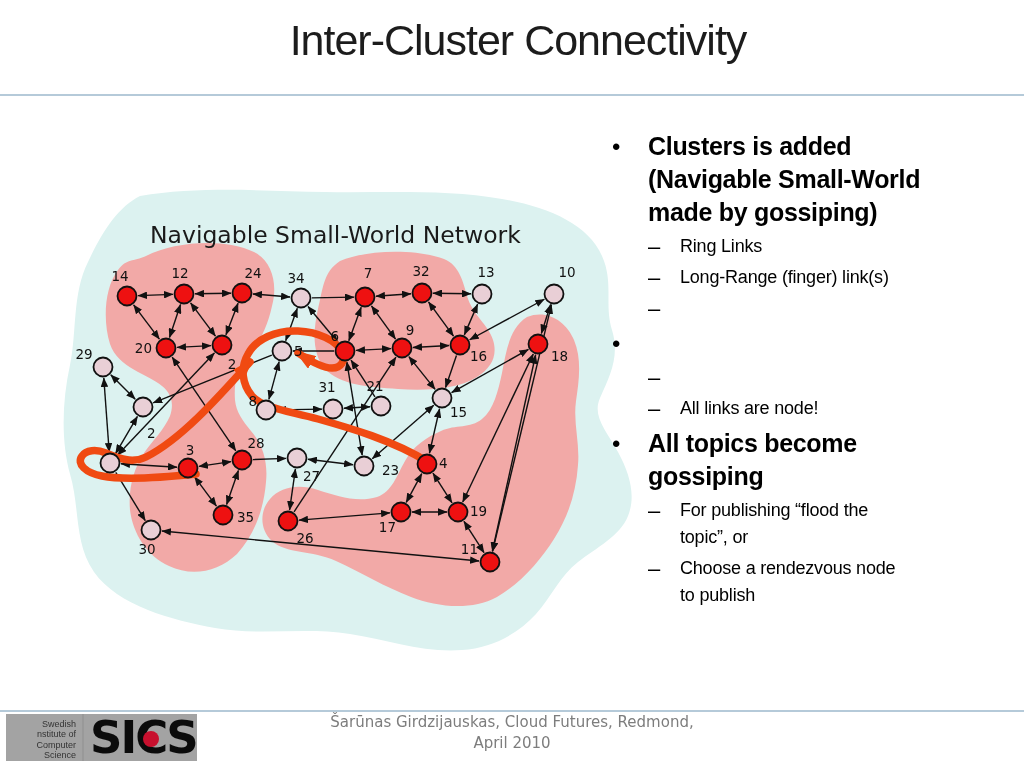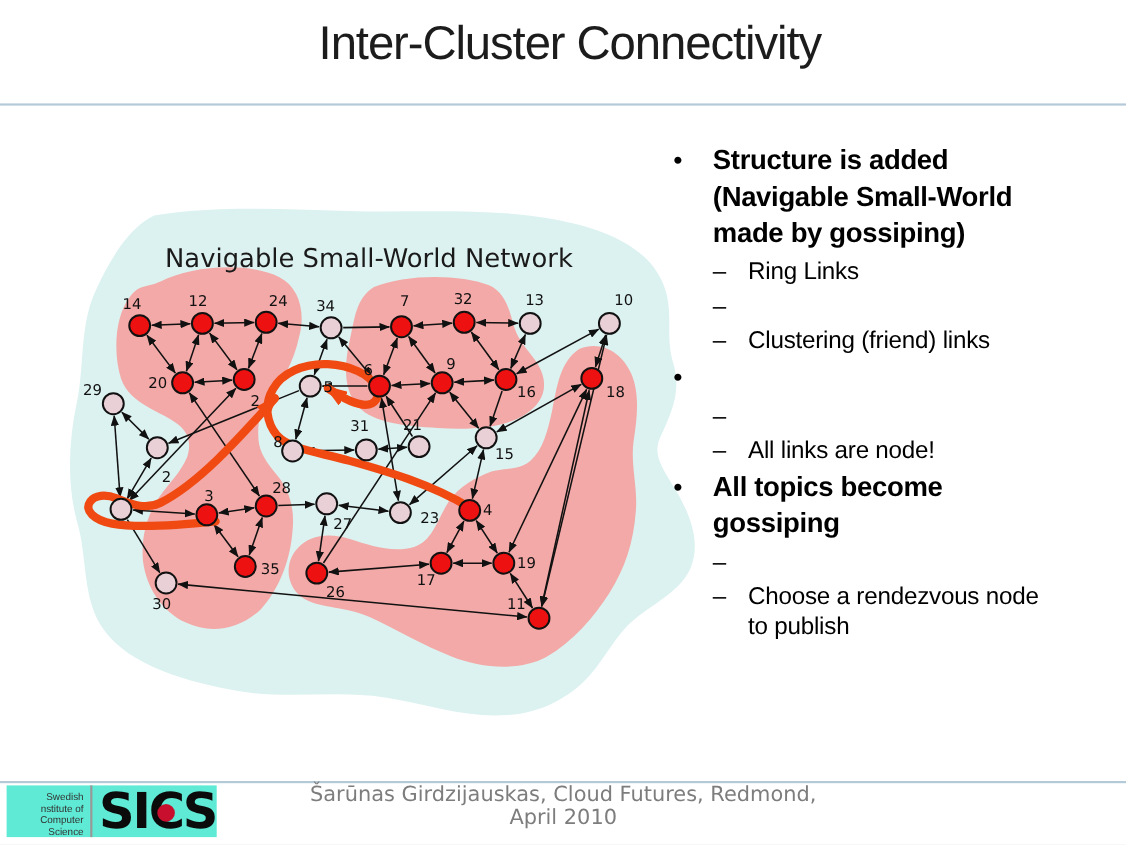--- a/index.html
+++ b/index.html
@@ -11,25 +11,25 @@
   .rule-top{top:94px;}
   .rule-bottom{top:710px;}
   #diagram-svg{position:absolute;left:0;top:0;width:1024px;height:768px;z-index:1;}
   #bullets{position:absolute;left:598px;top:130px;width:430px;z-index:2;color:#000;}
   .b1{display:flex;margin-top:5px;}
   .b1:first-child{margin-top:0;}
   .b1 .mk{flex:0 0 36px;padding-left:14px;font-size:24px;line-height:33px;}
   .b1 .tx{font-size:25px;font-weight:700;line-height:33px;white-space:pre-line;letter-spacing:-0.3px;}
   .b2{display:flex;margin:4px 0 4px 50px;}
   .b2 .mk{flex:0 0 32px;font-size:22px;line-height:27px;}
-  .b2 .tx{font-size:22px;line-height:27px;white-space:pre-line;letter-spacing:-0.2px;}
+  .b2 .tx{font-size:18px;line-height:27px;white-space:pre-line;letter-spacing:-0.2px;}
   .credit{position:absolute;top:712px;left:0;right:0;text-align:center;z-index:2;
-          font-family:"DejaVu Sans",sans-serif;font-size:19px;line-height:21px;
+          font-family:"DejaVu Sans",sans-serif;font-size:15px;line-height:21px;
           color:#7d7d7d;white-space:pre-line;}
-  .logo{position:absolute;left:6px;top:714px;display:flex;align-items:flex-end;z-index:3;background:#5eead4;}
+  .logo{position:absolute;left:6px;top:714px;display:flex;align-items:center;z-index:3;background:#a3a3a3;}
   .logo .org{width:70px;text-align:right;font-size:9px;line-height:10.5px;color:#333;
              padding-top:4px;white-space:pre-line;}
   .logo .bar{width:2px;height:47px;background:#999;margin:0 6px;}
   .logo .sics{font-family:"DejaVu Sans",sans-serif;font-weight:bold;font-size:45px;
               line-height:47px;letter-spacing:-2px;color:#0b0b0b;}
   .cwrap{position:relative;display:inline-block;}
   .cdot{position:absolute;left:52%;top:54%;width:16px;height:16px;border-radius:50%;
         background:#c8102e;transform:translate(-50%,-50%);}
 </style>
 </head>
@@ -178,52 +178,54 @@
         <text x="470" y="516" text-anchor="start" fill="#111111" font-size="13.5" font-family="DejaVu Sans, sans-serif">19</text>
         <circle cx="490" cy="562" r="9.5" fill="#ee1111" stroke="#111111" stroke-width="1.8"></circle>
         <text x="478" y="554" text-anchor="end" fill="#111111" font-size="13.5" font-family="DejaVu Sans, sans-serif">11</text>
       </g>
       <text x="150" y="243" fill="#1a1a1a" font-size="23.5" font-family="DejaVu Sans, sans-serif">Navigable Small-World Network</text>
     </svg>
 
   <div id="bullets">
       <div class="b1">
         <div class="mk">•</div>
-        <div class="tx">Structure is added
+        <div class="tx">Clusters is added
 (Navigable Small-World
 made by gossiping)</div>
       </div>
       <div class="b2">
         <div class="mk">–</div>
         <div class="tx">Ring Links</div>
       </div>
       <div class="b2">
         <div class="mk">–</div>
-      </div>
-      <div class="b2">
-        <div class="mk">–</div>
-        <div class="tx">Clustering (friend) links</div>
+        <div class="tx">Long-Range (finger) link(s)</div>
+      </div>
+      <div class="b2">
+        <div class="mk">–</div>
       </div>
       <div class="b1">
         <div class="mk">•</div>
       </div>
       <div class="b2">
         <div class="mk">–</div>
       </div>
       <div class="b2">
         <div class="mk">–</div>
         <div class="tx">All links are node!</div>
       </div>
       <div class="b1">
         <div class="mk">•</div>
         <div class="tx">All topics become
 gossiping</div>
       </div>
       <div class="b2">
         <div class="mk">–</div>
+        <div class="tx">For publishing “flood the
+topic”, or</div>
       </div>
       <div class="b2">
         <div class="mk">–</div>
         <div class="tx">Choose a rendezvous node
 to publish</div>
       </div>
     </div>
 
   <div class="rule rule-bottom"></div>
 

